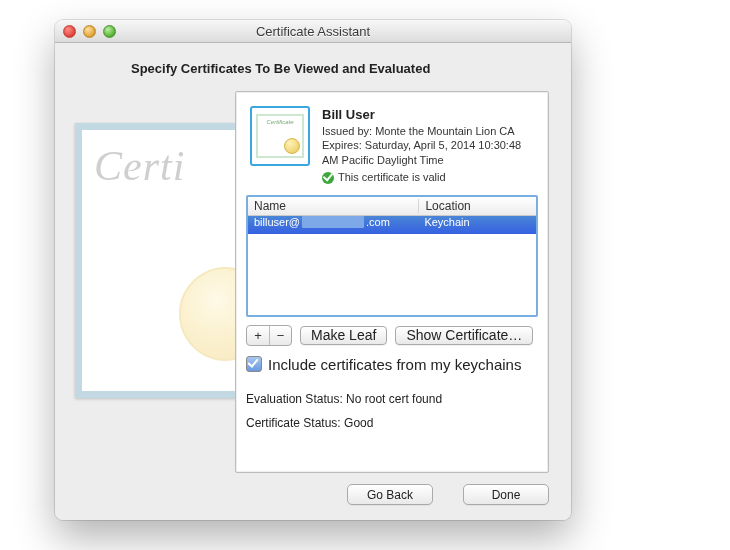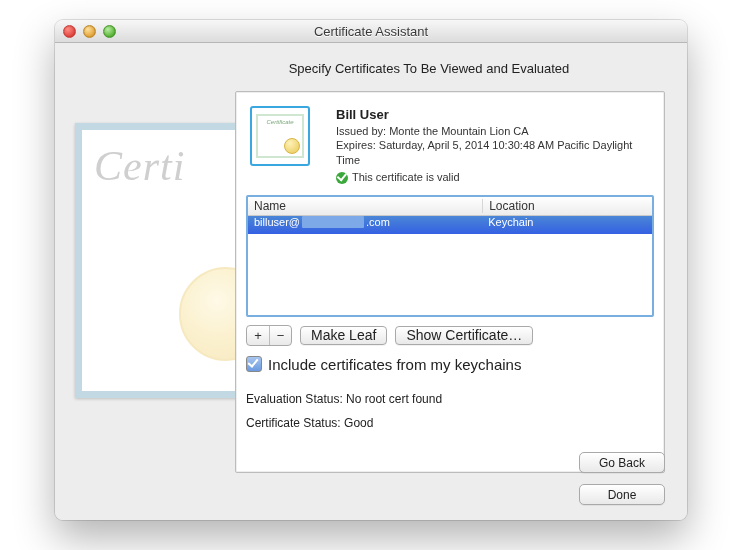--- a/index.html
+++ b/index.html
@@ -14,21 +14,21 @@
     color: #222;
     -webkit-font-smoothing: antialiased;
     position: relative;
   }
 
   
   .shadow-wrap {
     position: absolute;
     top: 20px;
     left: 55px;
-    width: 632px;
+    width: 516px;
     height: 500px;
     border-radius: 8px;
     box-shadow: 0 18px 40px rgba(0,0,0,0.30), 0 0 0 1px rgba(0,0,0,0.12);
     background: #ededed;
     overflow: hidden;
   }
 
   
   .titlebar {
     height: 22px;
@@ -94,26 +94,26 @@
   .watermark .seal {
     position: absolute;
     bottom: 30px; right: -10px;
     width: 90px; height: 90px; border-radius: 50%;
     background: radial-gradient(circle at 40% 35%, #fff0bc, #f5d773, #e6c04a);
     border: 2px solid #e6c04a;
     opacity: 0.35;
   }
 
   .heading {
-    font-weight: normal;
+    font-weight: bold;
     font-size: 13px;
     color: #222;
     padding: 18px 0 10px 0;
-    text-align: center;
-    margin-left: 116px;
+    text-align: left;
+    margin-left: 76px;
   }
 
   
   .panel {
     position: absolute;
     left: 180px;
     top: 48px;
     right: 22px;
     height: 380px;
     background: #fff;
@@ -126,21 +126,21 @@
   .panel-inner {
     padding: 8px 10px 10px 10px;
     flex: 1;
     display: flex;
     flex-direction: column;
   }
 
   
   .cert-header {
     display: flex;
-    gap: 28px;
+    gap: 14px;
     padding: 6px 4px 10px 4px;
   }
   .cert-icon {
     width: 58px; height: 58px;
     flex-shrink: 0;
     position: relative;
   }
   .cert-icon .frame {
     width: 56px; height: 56px;
     border: 2px solid #3aa7e1;
@@ -294,22 +294,21 @@
     line-height: 2;
     color:#222;
   }
 
   
   .footer {
     position:absolute;
     right: 22px;
     bottom: 16px;
     display:flex;
-    gap: 11px;
-    flex-direction: column;
+    gap: 30px;
   }
   .footer .mac-btn {
     height: 21px;
     min-width: 86px;
     font-size: 12px;
     border-radius: 5px;
   }
 </style>
 </head>
 <body>

